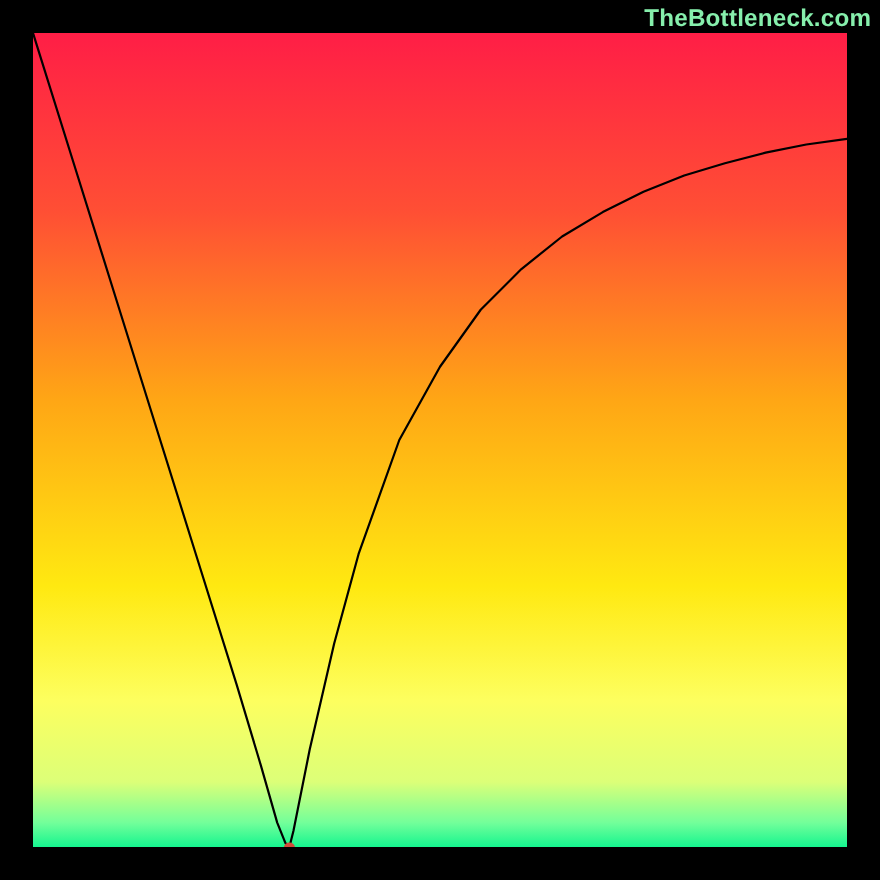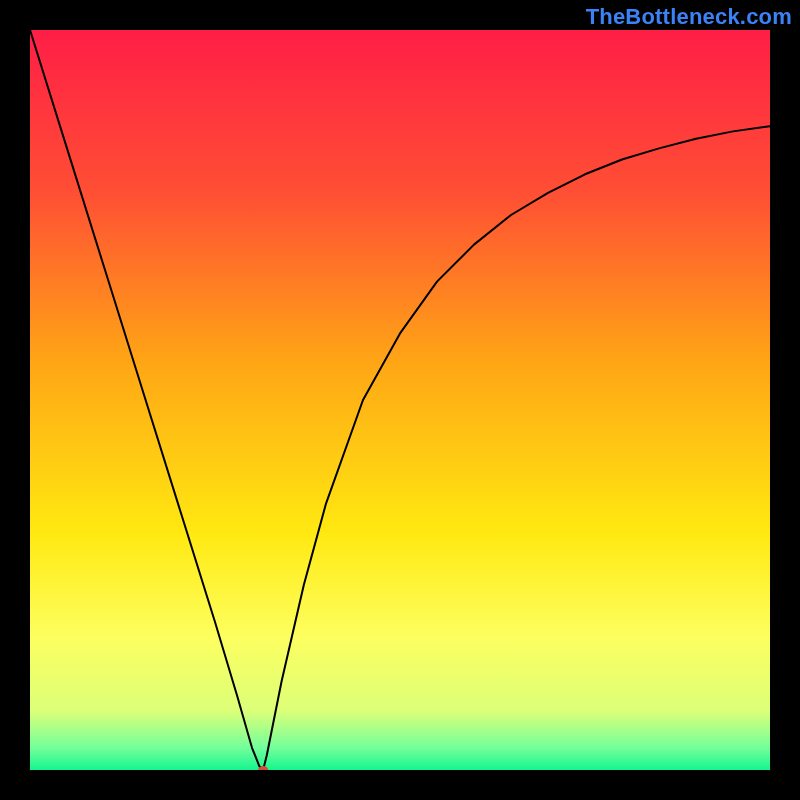--- a/index.html
+++ b/index.html
@@ -22,21 +22,21 @@
     left: 30px;
     top: 30px;
     width: 740px;
     height: 740px;
     overflow: hidden;
   }
   .watermark {
     position: absolute;
     top: 4px;
     right: 8px;
-    color: #3b82f6;
+    color: #86efac;
     font-size: 22px;
     font-weight: 600;
     letter-spacing: 0.2px;
     user-select: none;
   }
   svg {
     display: block;
   }
 </style>
 </head>

